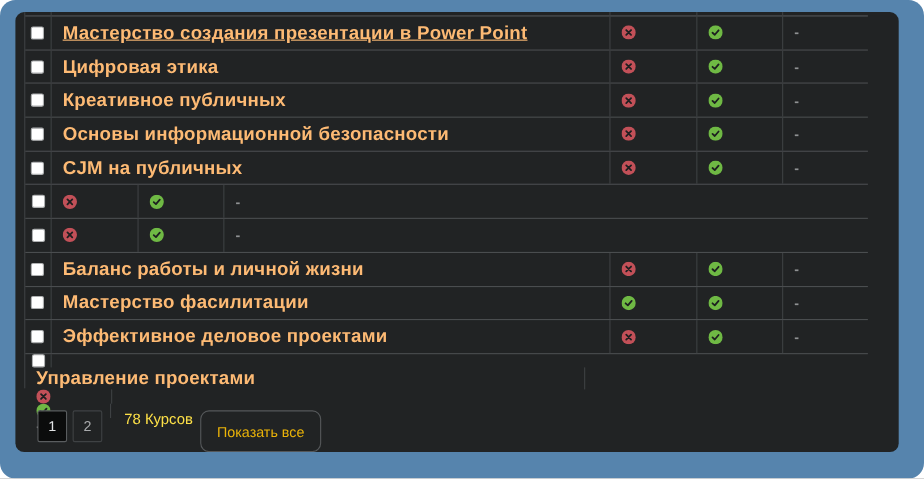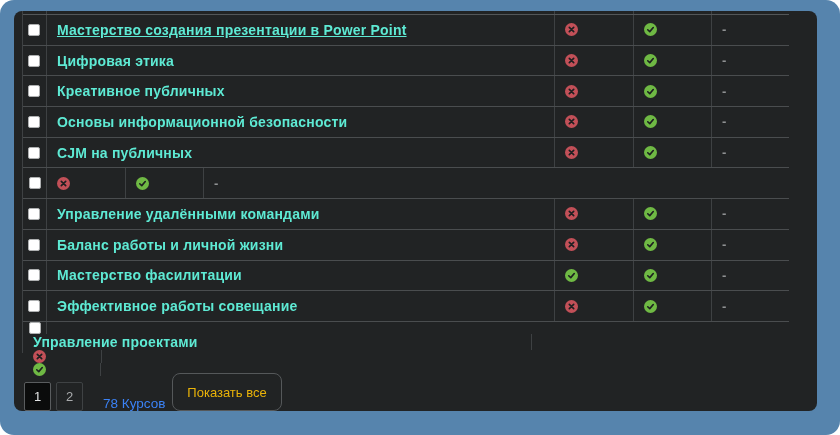--- a/index.html
+++ b/index.html
@@ -14,30 +14,30 @@
   .trow.header-sliver { height: 4px; border-bottom: 1px solid #53565. }
   .trow.header-sliver { height: 4px; border-bottom: 1px solid #535658; }
   .trow:last-child { border-bottom: none; flex-direction: column; }
   .cell { display: flex; align-items: center; border-right: 1px solid #3e4143; height: 100%; }
   .c-check { width: 24px; justify-content: center; }
   .c-name { width: 509px; padding-left: 10px; }
   .c-s1 { width: 79px; padding-left: 10px; }
   .c-s2 { width: 78px; padding-left: 10px; }
   .c-extra { width: 77px; padding-left: 10px; border-right: none; }
   .checkbox { width: 12px; height: 12px; background: #ffffff; border: 1px solid #aeb0b1; border-radius: 2px; cursor: pointer; }
-  .course-link { color: #5eead4; font-size: 14px; font-weight: 600; letter-spacing: 0.2px; text-decoration: none; cursor: pointer; white-space: nowrap; }
+  .course-link { color: #fdba74; font-size: 17px; font-weight: 600; letter-spacing: 0.2px; text-decoration: none; cursor: pointer; white-space: nowrap; }
   .course-link.underlined { text-decoration: underline; }
   .status-icon { display: inline-flex; width: 13px; height: 13px; }
   .dash { color: #8f9193; font-size: 13px; font-weight: 600; }
 
   
-  .pagination { position: absolute; left: 10px; top: 362px; display: flex; align-items: flex-end; }
+  .pagination { position: absolute; left: 20px; top: 362px; display: flex; align-items: flex-start; }
   .page-btn { width: 27px; height: 29px; margin-right: 5px; background: transparent; border: 1px solid #3f4244; border-radius: 2px; color: #a9abad; font-family: "Liberation Sans", sans-serif; font-size: 13px; cursor: pointer; }
   .page-btn.active { background: #0b0c0c; border-color: #5a5d5f; color: #e2e4e5; }
-  .count { margin-left: 15px; color: #3b82f6; font-size: 13.5px; font-weight: 500; white-space: nowrap; }
+  .count { margin-left: 15px; color: #fde047; font-size: 13.5px; font-weight: 500; white-space: nowrap; }
   .show-all { margin-left: 7px; height: 38px; padding: 0 14px; background: transparent; border: 1px solid #55585a; border-radius: 8px; color: #eab308; font-family: "Liberation Sans", sans-serif; font-size: 13px; font-weight: 500; cursor: pointer; white-space: nowrap; }
 </style>
 </head>
 <body>
 
 <div class="page">
   <div class="frame">
     <div class="panel">
 
       <div class="course-table">
@@ -211,23 +211,20 @@
     </div>
     <div class="cell c-extra">
       <span class="dash">-</span>
     </div>
   </div>
 
   <div class="trow">
     <div class="cell c-check">
       <span class="checkbox"></span>
     </div>
-    <div class="cell c-name">
-      <a class="course-link">Управление удалёнными командами</a>
-    </div>
     <div class="cell c-s1">
       <span class="status-icon">
                   <svg width="13" height="13" viewBox="0 0 16 16">
                     <circle cx="8" cy="8" r="8" fill="#C25058"></circle>
                     <path d="M5.3 5.3 L10.7 10.7 M10.7 5.3 L5.3 10.7" stroke="#1d1f20" stroke-width="2" fill="none" stroke-linecap="round"></path>
                   </svg>
                 </span>
     </div>
     <div class="cell c-s2">
       <span class="status-icon">
@@ -296,21 +293,21 @@
     <div class="cell c-extra">
       <span class="dash">-</span>
     </div>
   </div>
 
   <div class="trow">
     <div class="cell c-check">
       <span class="checkbox"></span>
     </div>
     <div class="cell c-name">
-      <a class="course-link">Эффективное работы совещание</a>
+      <a class="course-link">Эффективное деловое проектами</a>
     </div>
     <div class="cell c-s1">
       <span class="status-icon">
                   <svg width="13" height="13" viewBox="0 0 16 16">
                     <circle cx="8" cy="8" r="8" fill="#C25058"></circle>
                     <path d="M5.3 5.3 L10.7 10.7 M10.7 5.3 L5.3 10.7" stroke="#1d1f20" stroke-width="2" fill="none" stroke-linecap="round"></path>
                   </svg>
                 </span>
     </div>
     <div class="cell c-s2">

